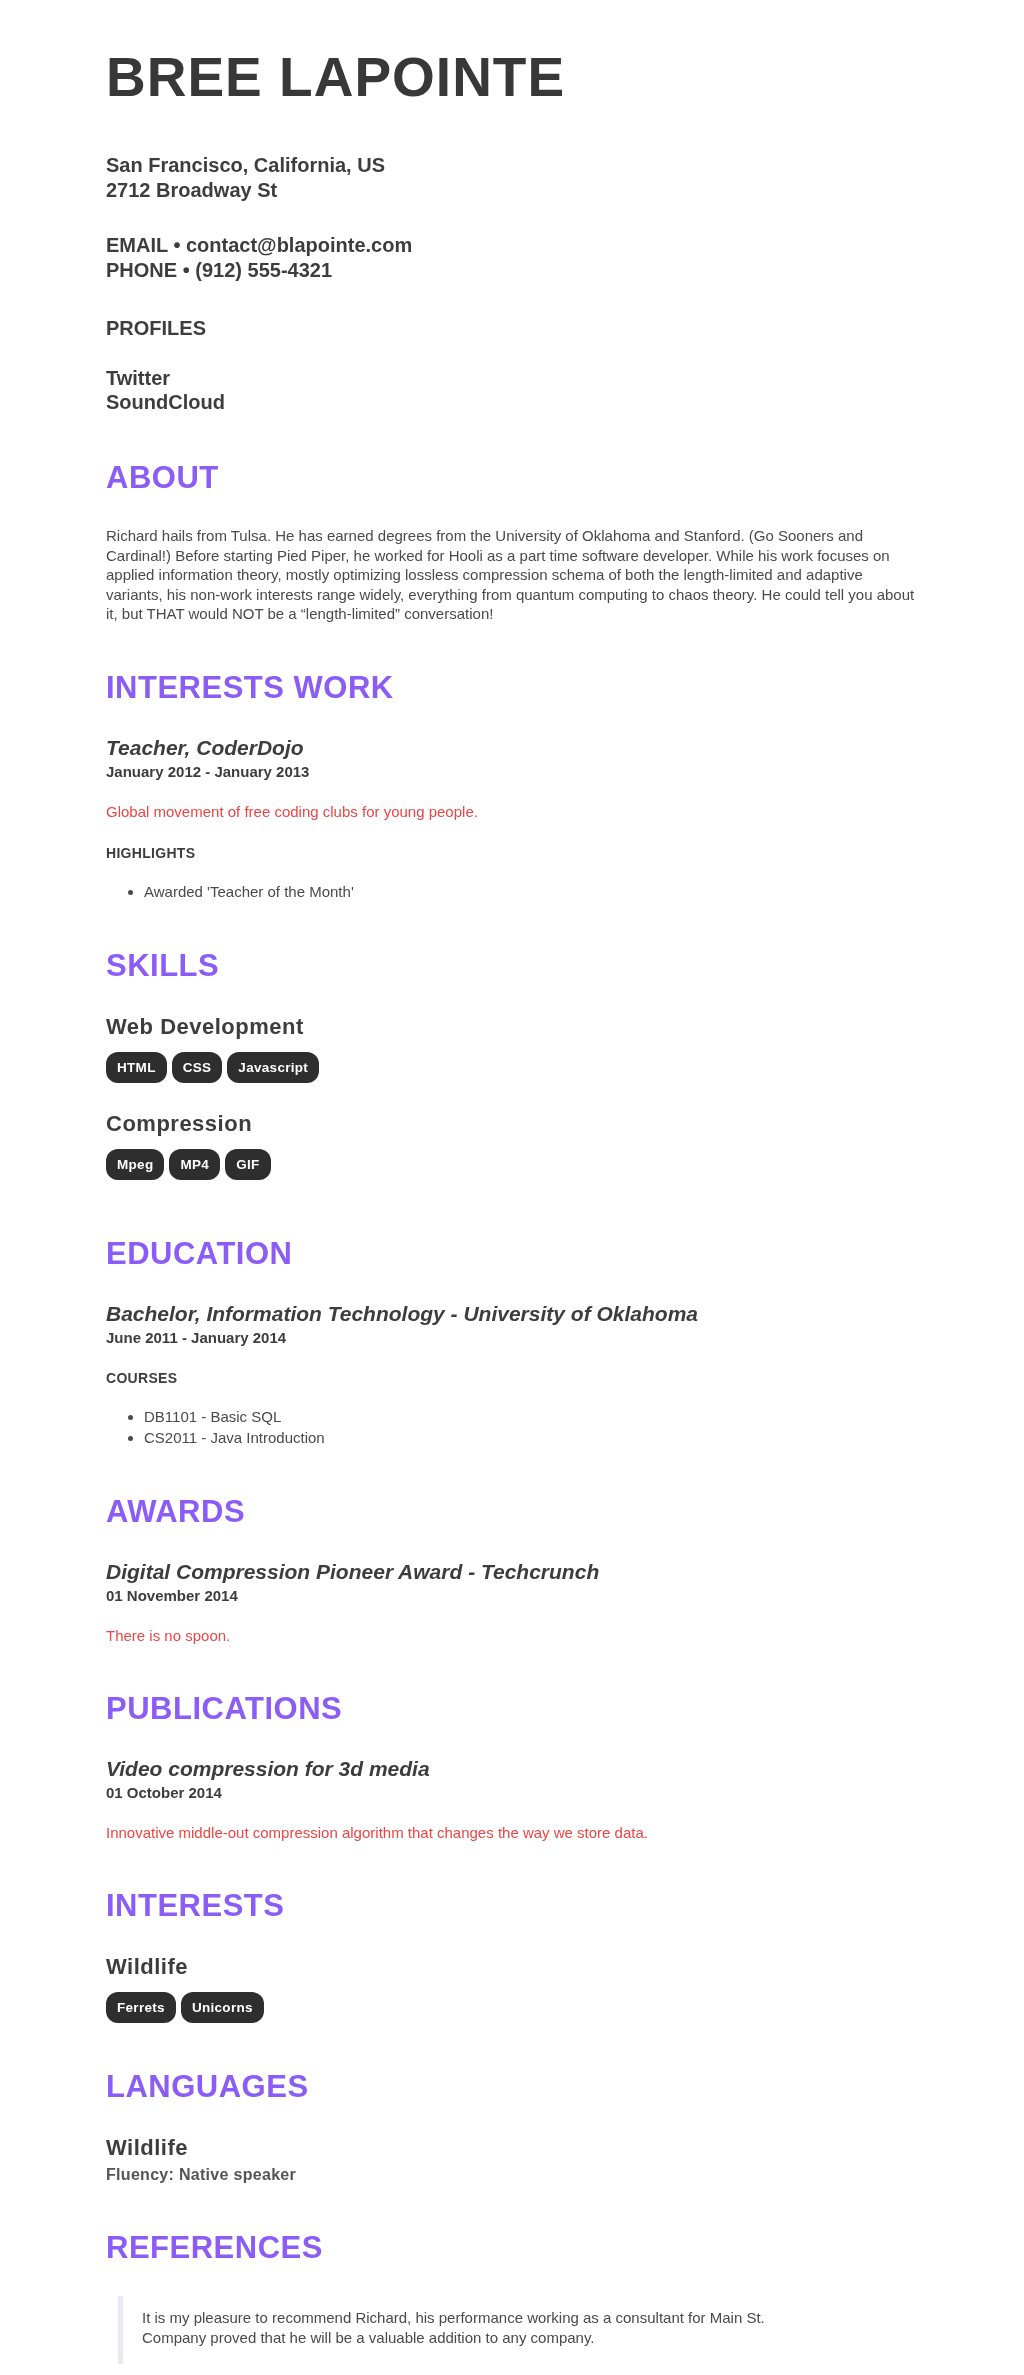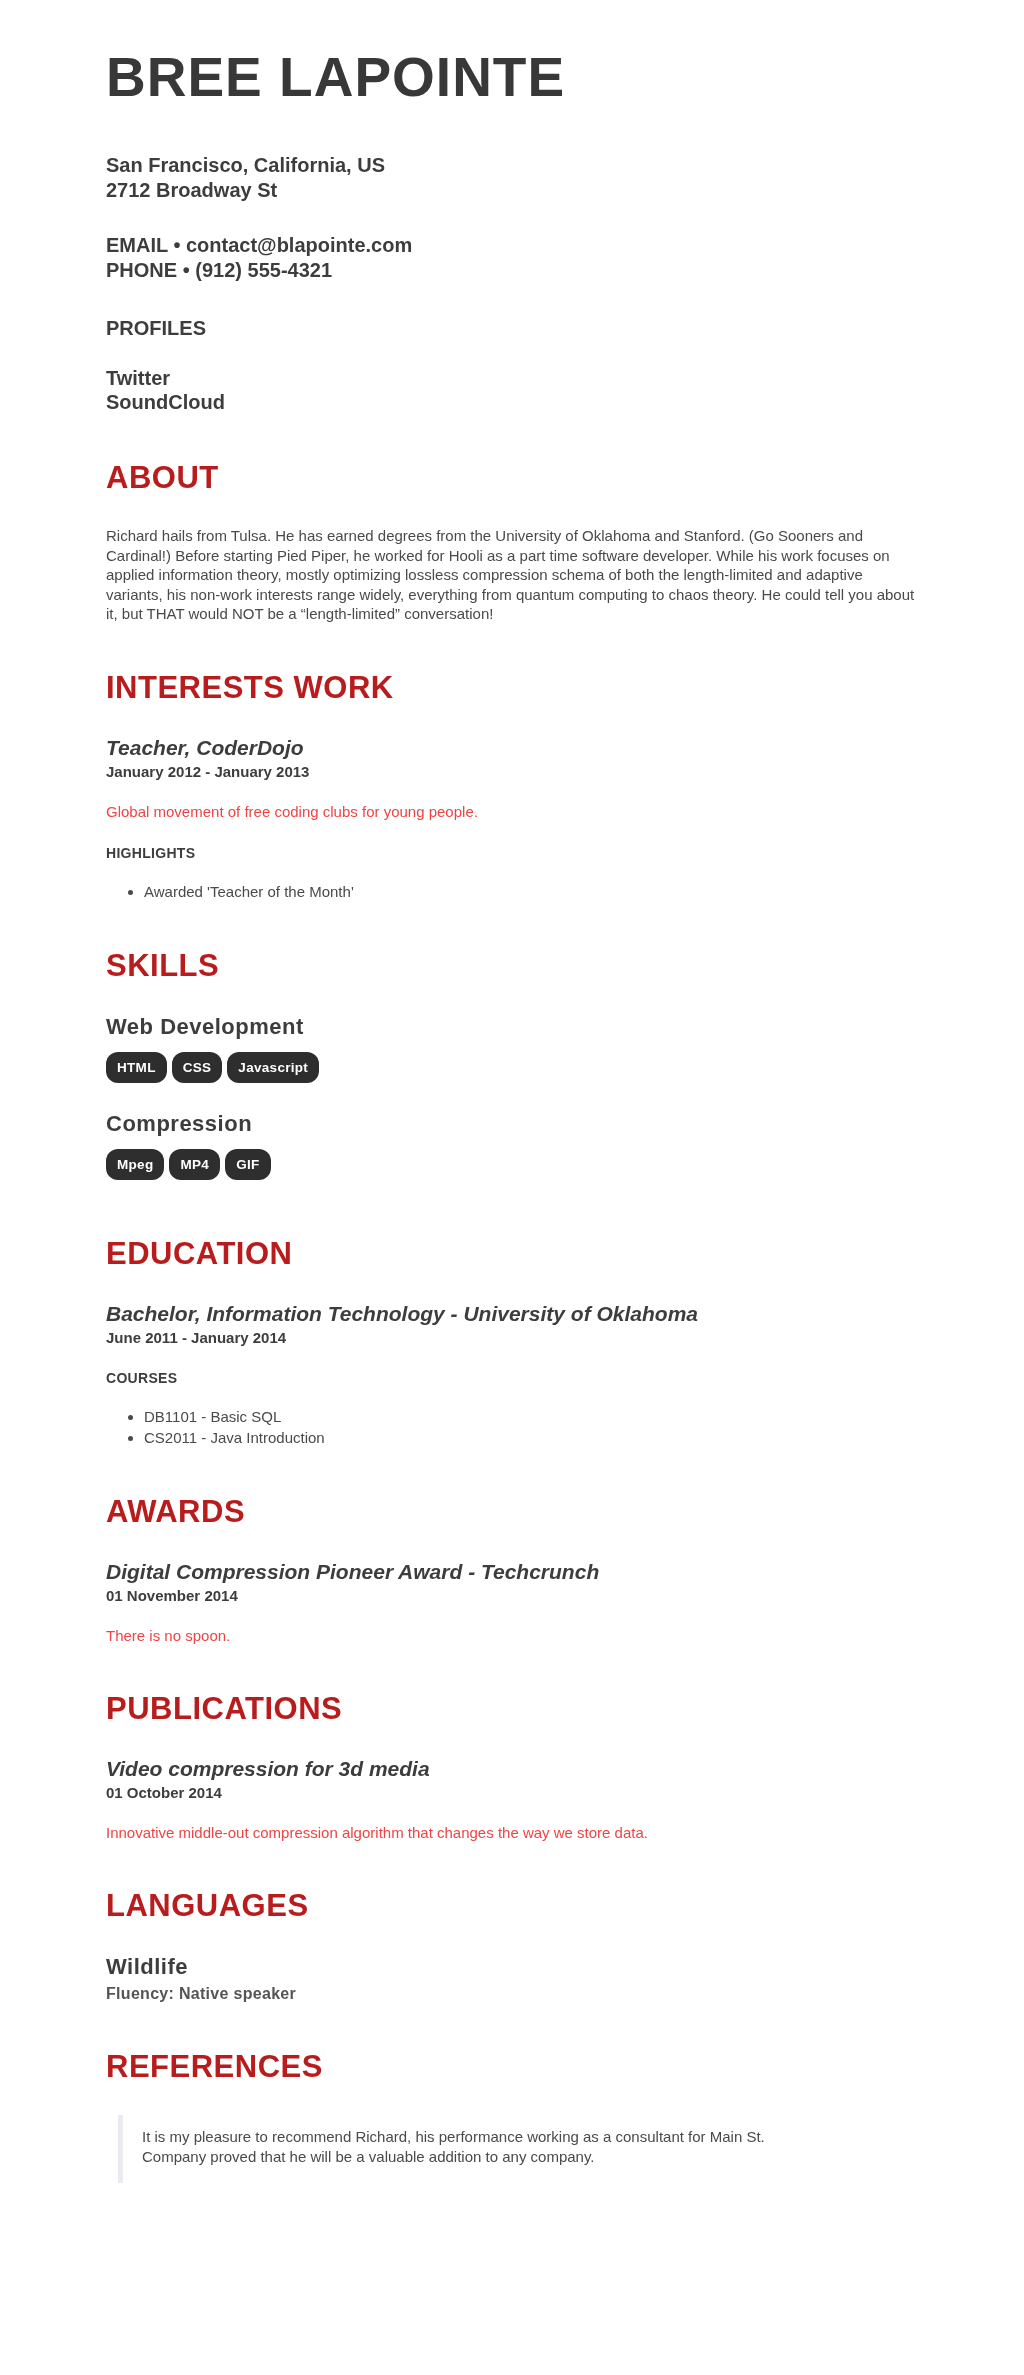--- a/index.html
+++ b/index.html
@@ -43,21 +43,21 @@
     font-size: 20px; line-height: 24px;
     font-weight: bold; color: #3d3d3d;
     text-decoration: none;
   }
 
   
   .section { margin-top: 46px; }
   .section-heading {
     font-size: 31px;
     font-weight: bold;
-    color: #b91c1c;
+    color: #8b5cf6;
     letter-spacing: 0.5px;
     margin: 0 0 30px 0;
   }
   .item-title {
     font-size: 21px;
     font-weight: bold;
     color: #3d3d3d;
     margin: 0;
     line-height: 1.15;
     font-style: italic;
@@ -233,20 +233,30 @@
 
   <section class="section">
     <h2 class="section-heading">PUBLICATIONS</h2>
     <div>
       <h3 class="item-title">Video compression for 3d media</h3>
       <p class="item-date">01 October 2014</p>
       <p class="item-summary">Innovative middle-out compression algorithm that changes the way we store data.</p>
     </div>
   </section>
 
+  <section class="section">
+    <h2 class="section-heading">INTERESTS</h2>
+    <div class="skill-group" style="margin-top:0;">
+      <h3 class="group-name">Wildlife</h3>
+      <div class="tag-row">
+        <span class="tag">Ferrets</span>
+        <span class="tag">Unicorns</span>
+      </div>
+    </div>
+  </section>
 
   <section class="section">
     <h2 class="section-heading">LANGUAGES</h2>
     <div>
       <h3 class="language-name">Wildlife</h3>
       <p class="language-fluency">Fluency: Native speaker</p>
     </div>
   </section>
 
   <section class="section">

